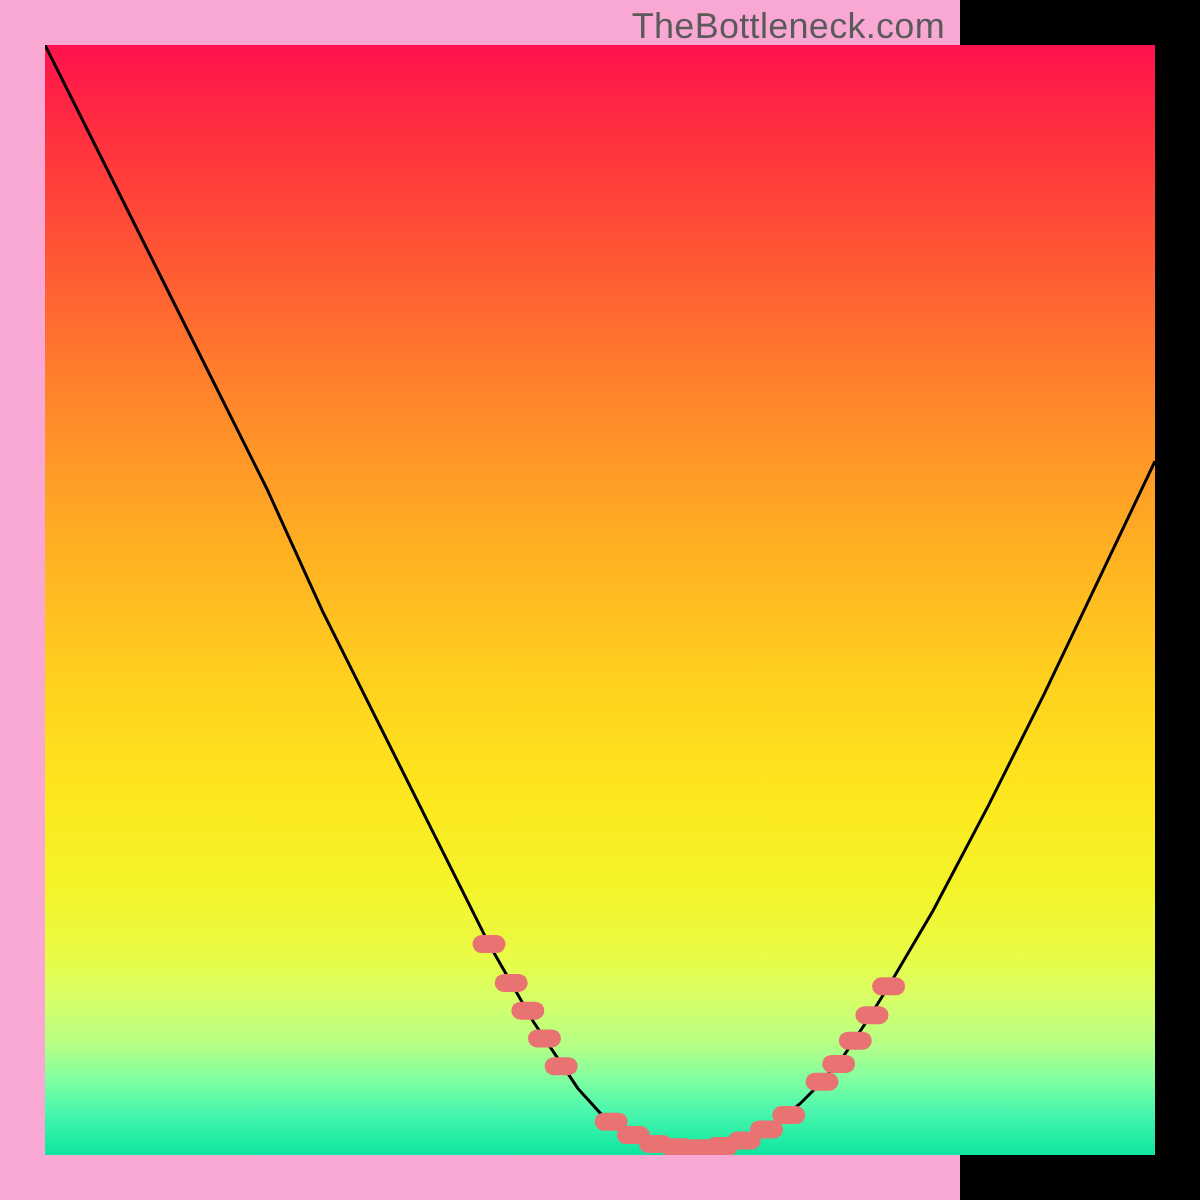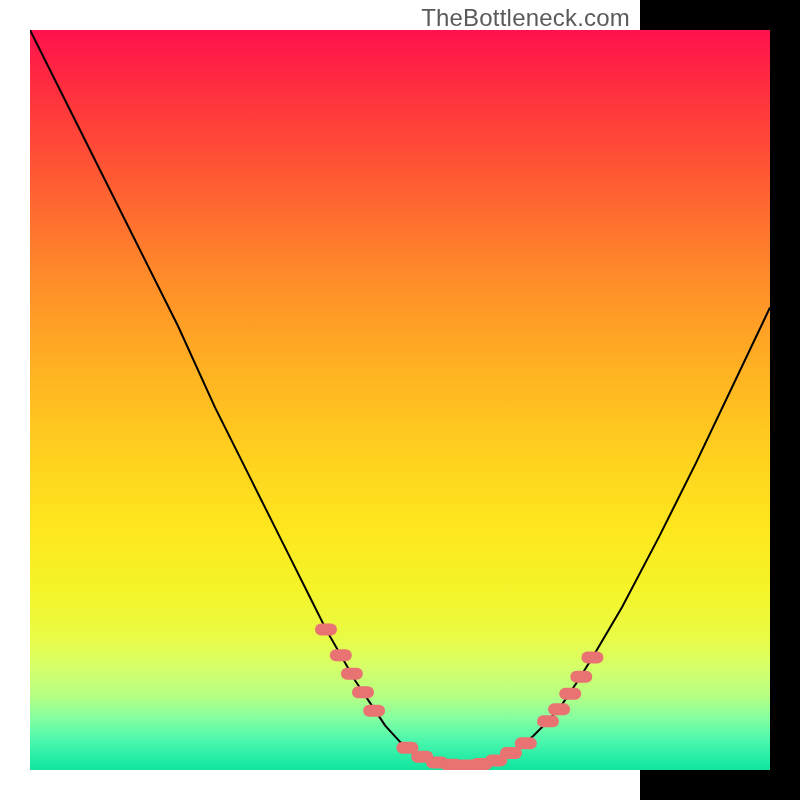--- a/index.html
+++ b/index.html
@@ -8,21 +8,21 @@
     width: 800px;
     height: 800px;
     background: #000;
     overflow: hidden;
     font-family: Arial, Helvetica, sans-serif;
   }
   .frame {
     position: relative;
     width: 640px;
     height: 800px;
-    background: #ffffff;
+    background: #f9a8d4;
   }
   .watermark {
     position: absolute;
     top: 4px;
     right: 10px;
     color: #5a5a5a;
     font-size: 24px;
     font-weight: 500;
     letter-spacing: 0.2px;
     z-index: 20;

